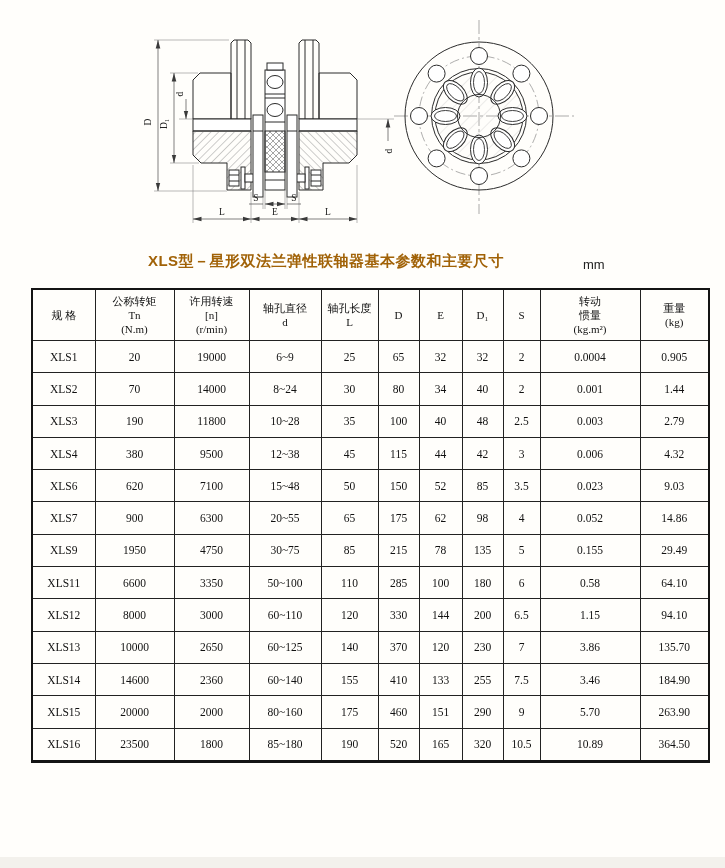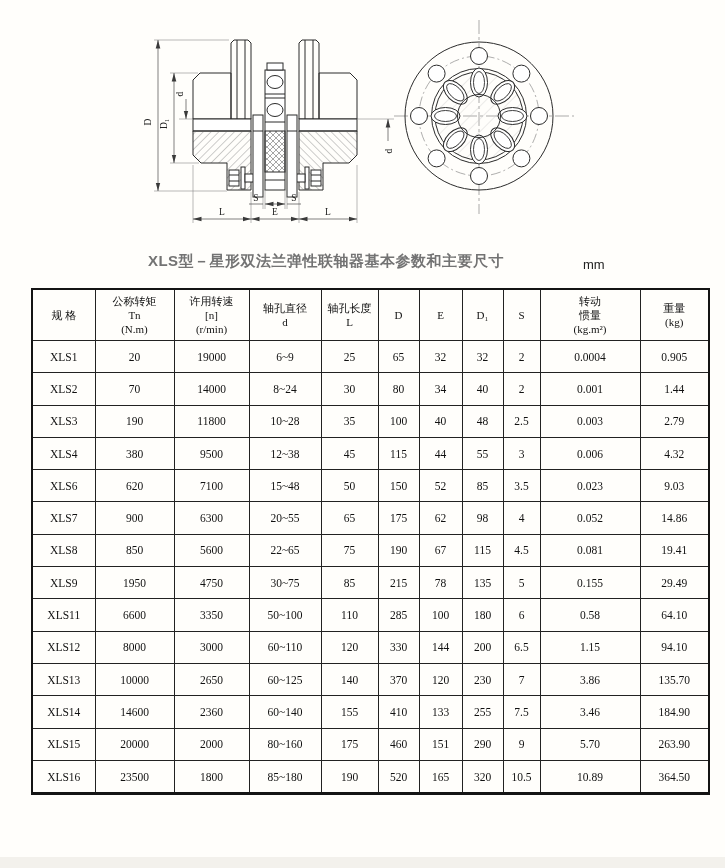--- a/index.html
+++ b/index.html
@@ -7,21 +7,21 @@
     width:725px;height:868px;position:relative;overflow:hidden;
     background:#fffefb;
     font-family:"Liberation Serif","DejaVu Serif",serif;
     color:#1a1a1a;
   }
   .bottom-strip{position:absolute;left:0;bottom:0;width:725px;height:11px;background:#f3f1ec;}
   .drawing-wrap{position:absolute;left:0;top:0;width:725px;height:250px;}
   .doc-title{
     position:absolute;left:0;top:252px;width:652px;text-align:center;
     font-family:"Liberation Sans","DejaVu Sans",sans-serif;
-    font-size:15px;font-weight:600;letter-spacing:.5px;color:#737373;
+    font-size:15px;font-weight:600;letter-spacing:.5px;color:#a16207;
   }
   .unit-label{
     position:absolute;left:583px;top:257px;
     font-family:"Liberation Sans","DejaVu Sans",sans-serif;
     font-size:13px;color:#222;
   }
   table.spec{
     position:absolute;left:31px;top:288px;width:679px;
     border-collapse:collapse;table-layout:fixed;
     border:2px solid #141414;border-bottom-width:3px;
@@ -298,21 +298,21 @@
         <td>2.79</td>
       </tr>
       <tr>
         <td>XLS4</td>
         <td>380</td>
         <td>9500</td>
         <td>12~38</td>
         <td>45</td>
         <td>115</td>
         <td>44</td>
-        <td>55</td>
+        <td>42</td>
         <td>3</td>
         <td>0.006</td>
         <td>4.32</td>
       </tr>
       <tr>
         <td>XLS6</td>
         <td>620</td>
         <td>7100</td>
         <td>15~48</td>
         <td>50</td>
@@ -330,33 +330,20 @@
         <td>20~55</td>
         <td>65</td>
         <td>175</td>
         <td>62</td>
         <td>98</td>
         <td>4</td>
         <td>0.052</td>
         <td>14.86</td>
       </tr>
       <tr>
-        <td>XLS8</td>
-        <td>850</td>
-        <td>5600</td>
-        <td>22~65</td>
-        <td>75</td>
-        <td>190</td>
-        <td>67</td>
-        <td>115</td>
-        <td>4.5</td>
-        <td>0.081</td>
-        <td>19.41</td>
-      </tr>
-      <tr>
         <td>XLS9</td>
         <td>1950</td>
         <td>4750</td>
         <td>30~75</td>
         <td>85</td>
         <td>215</td>
         <td>78</td>
         <td>135</td>
         <td>5</td>
         <td>0.155</td>

